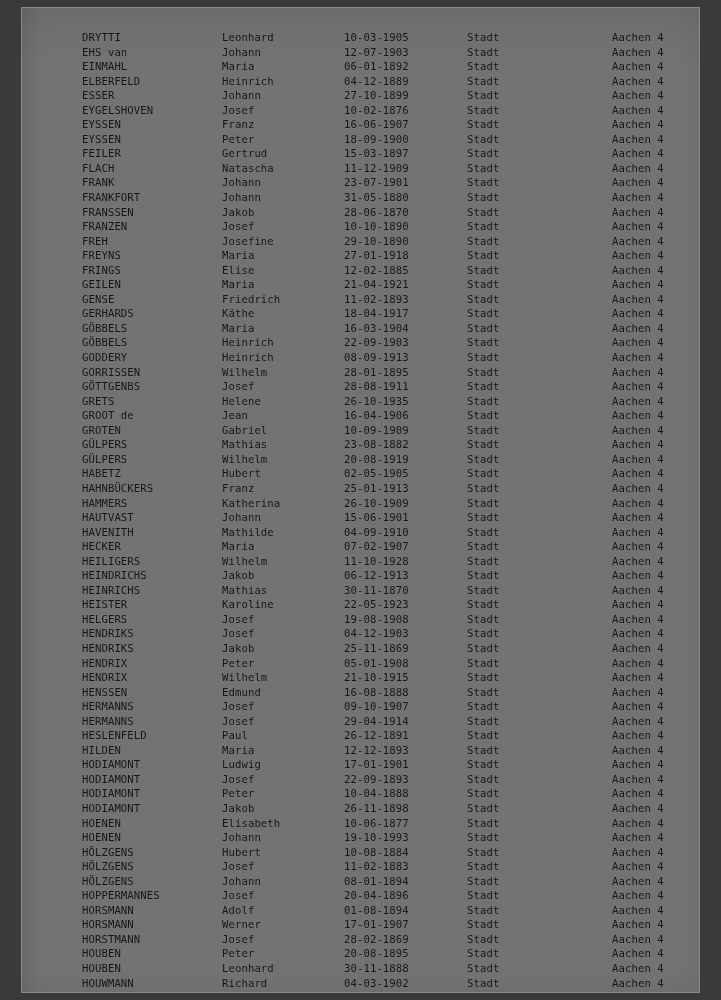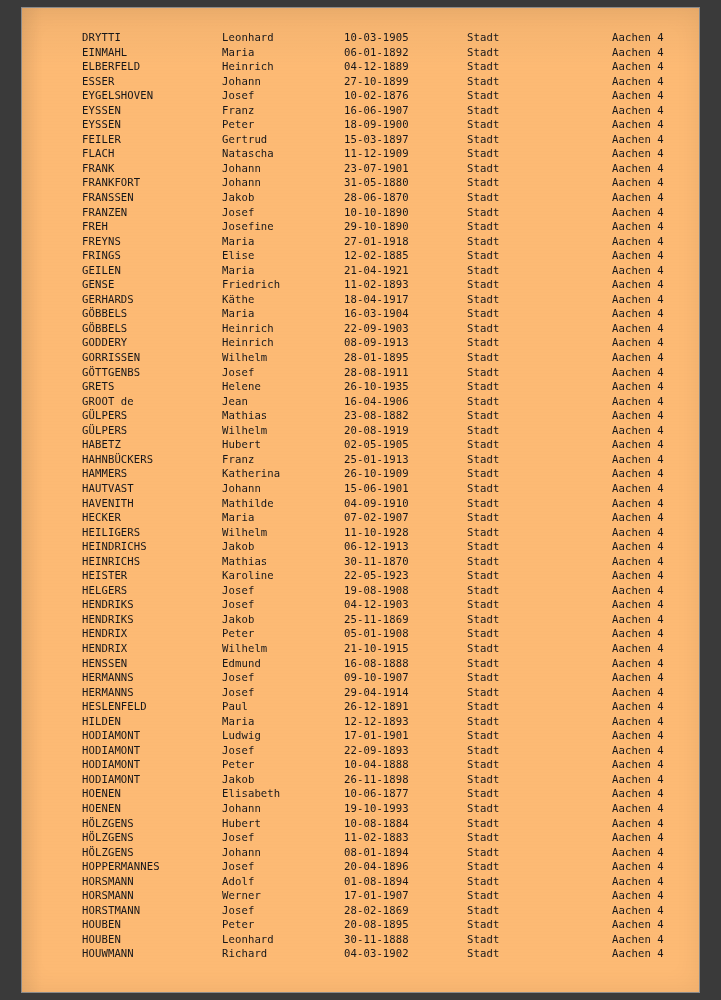--- a/index.html
+++ b/index.html
@@ -12,21 +12,21 @@
     height: 1000px;
     overflow: hidden;
     font-family: "DejaVu Sans Mono", monospace;
   }
   .page {
     position: absolute;
     left: 22px;
     top: 8px;
     width: 677px;
     height: 984px;
-    background: #fdba74;
+    background: #737373;
     box-shadow: 0 0 0 1px #8a8a8a;
   }
   .page::before {
     content: "";
     position: absolute;
     left: 0; top: 0;
     width: 100%; height: 100%;
     background:
       linear-gradient(180deg, rgba(0,0,0,0.045) 0%, rgba(0,0,0,0) 6%),
       linear-gradient(90deg, rgba(0,0,0,0.05) 0%, rgba(0,0,0,0) 3%);
@@ -81,20 +81,27 @@
     <table class="records">
       <tbody>
           <tr>
             <td class="c-surname">DRYTTI</td>
             <td class="c-firstname">Leonhard</td>
             <td class="c-date">10-03-1905</td>
             <td class="c-place">Stadt</td>
             <td class="c-city">Aachen 4</td>
           </tr>
           <tr>
+            <td class="c-surname">EHS van</td>
+            <td class="c-firstname">Johann</td>
+            <td class="c-date">12-07-1903</td>
+            <td class="c-place">Stadt</td>
+            <td class="c-city">Aachen 4</td>
+          </tr>
+          <tr>
             <td class="c-surname">EINMAHL</td>
             <td class="c-firstname">Maria</td>
             <td class="c-date">06-01-1892</td>
             <td class="c-place">Stadt</td>
             <td class="c-city">Aachen 4</td>
           </tr>
           <tr>
             <td class="c-surname">ELBERFELD</td>
             <td class="c-firstname">Heinrich</td>
             <td class="c-date">04-12-1889</td>
@@ -252,20 +259,27 @@
             <td class="c-surname">GRETS</td>
             <td class="c-firstname">Helene</td>
             <td class="c-date">26-10-1935</td>
             <td class="c-place">Stadt</td>
             <td class="c-city">Aachen 4</td>
           </tr>
           <tr>
             <td class="c-surname">GROOT de</td>
             <td class="c-firstname">Jean</td>
             <td class="c-date">16-04-1906</td>
+            <td class="c-place">Stadt</td>
+            <td class="c-city">Aachen 4</td>
+          </tr>
+          <tr>
+            <td class="c-surname">GROTEN</td>
+            <td class="c-firstname">Gabriel</td>
+            <td class="c-date">10-09-1909</td>
             <td class="c-place">Stadt</td>
             <td class="c-city">Aachen 4</td>
           </tr>
           <tr>
             <td class="c-surname">GÜLPERS</td>
             <td class="c-firstname">Mathias</td>
             <td class="c-date">23-08-1882</td>
             <td class="c-place">Stadt</td>
             <td class="c-city">Aachen 4</td>
           </tr>

